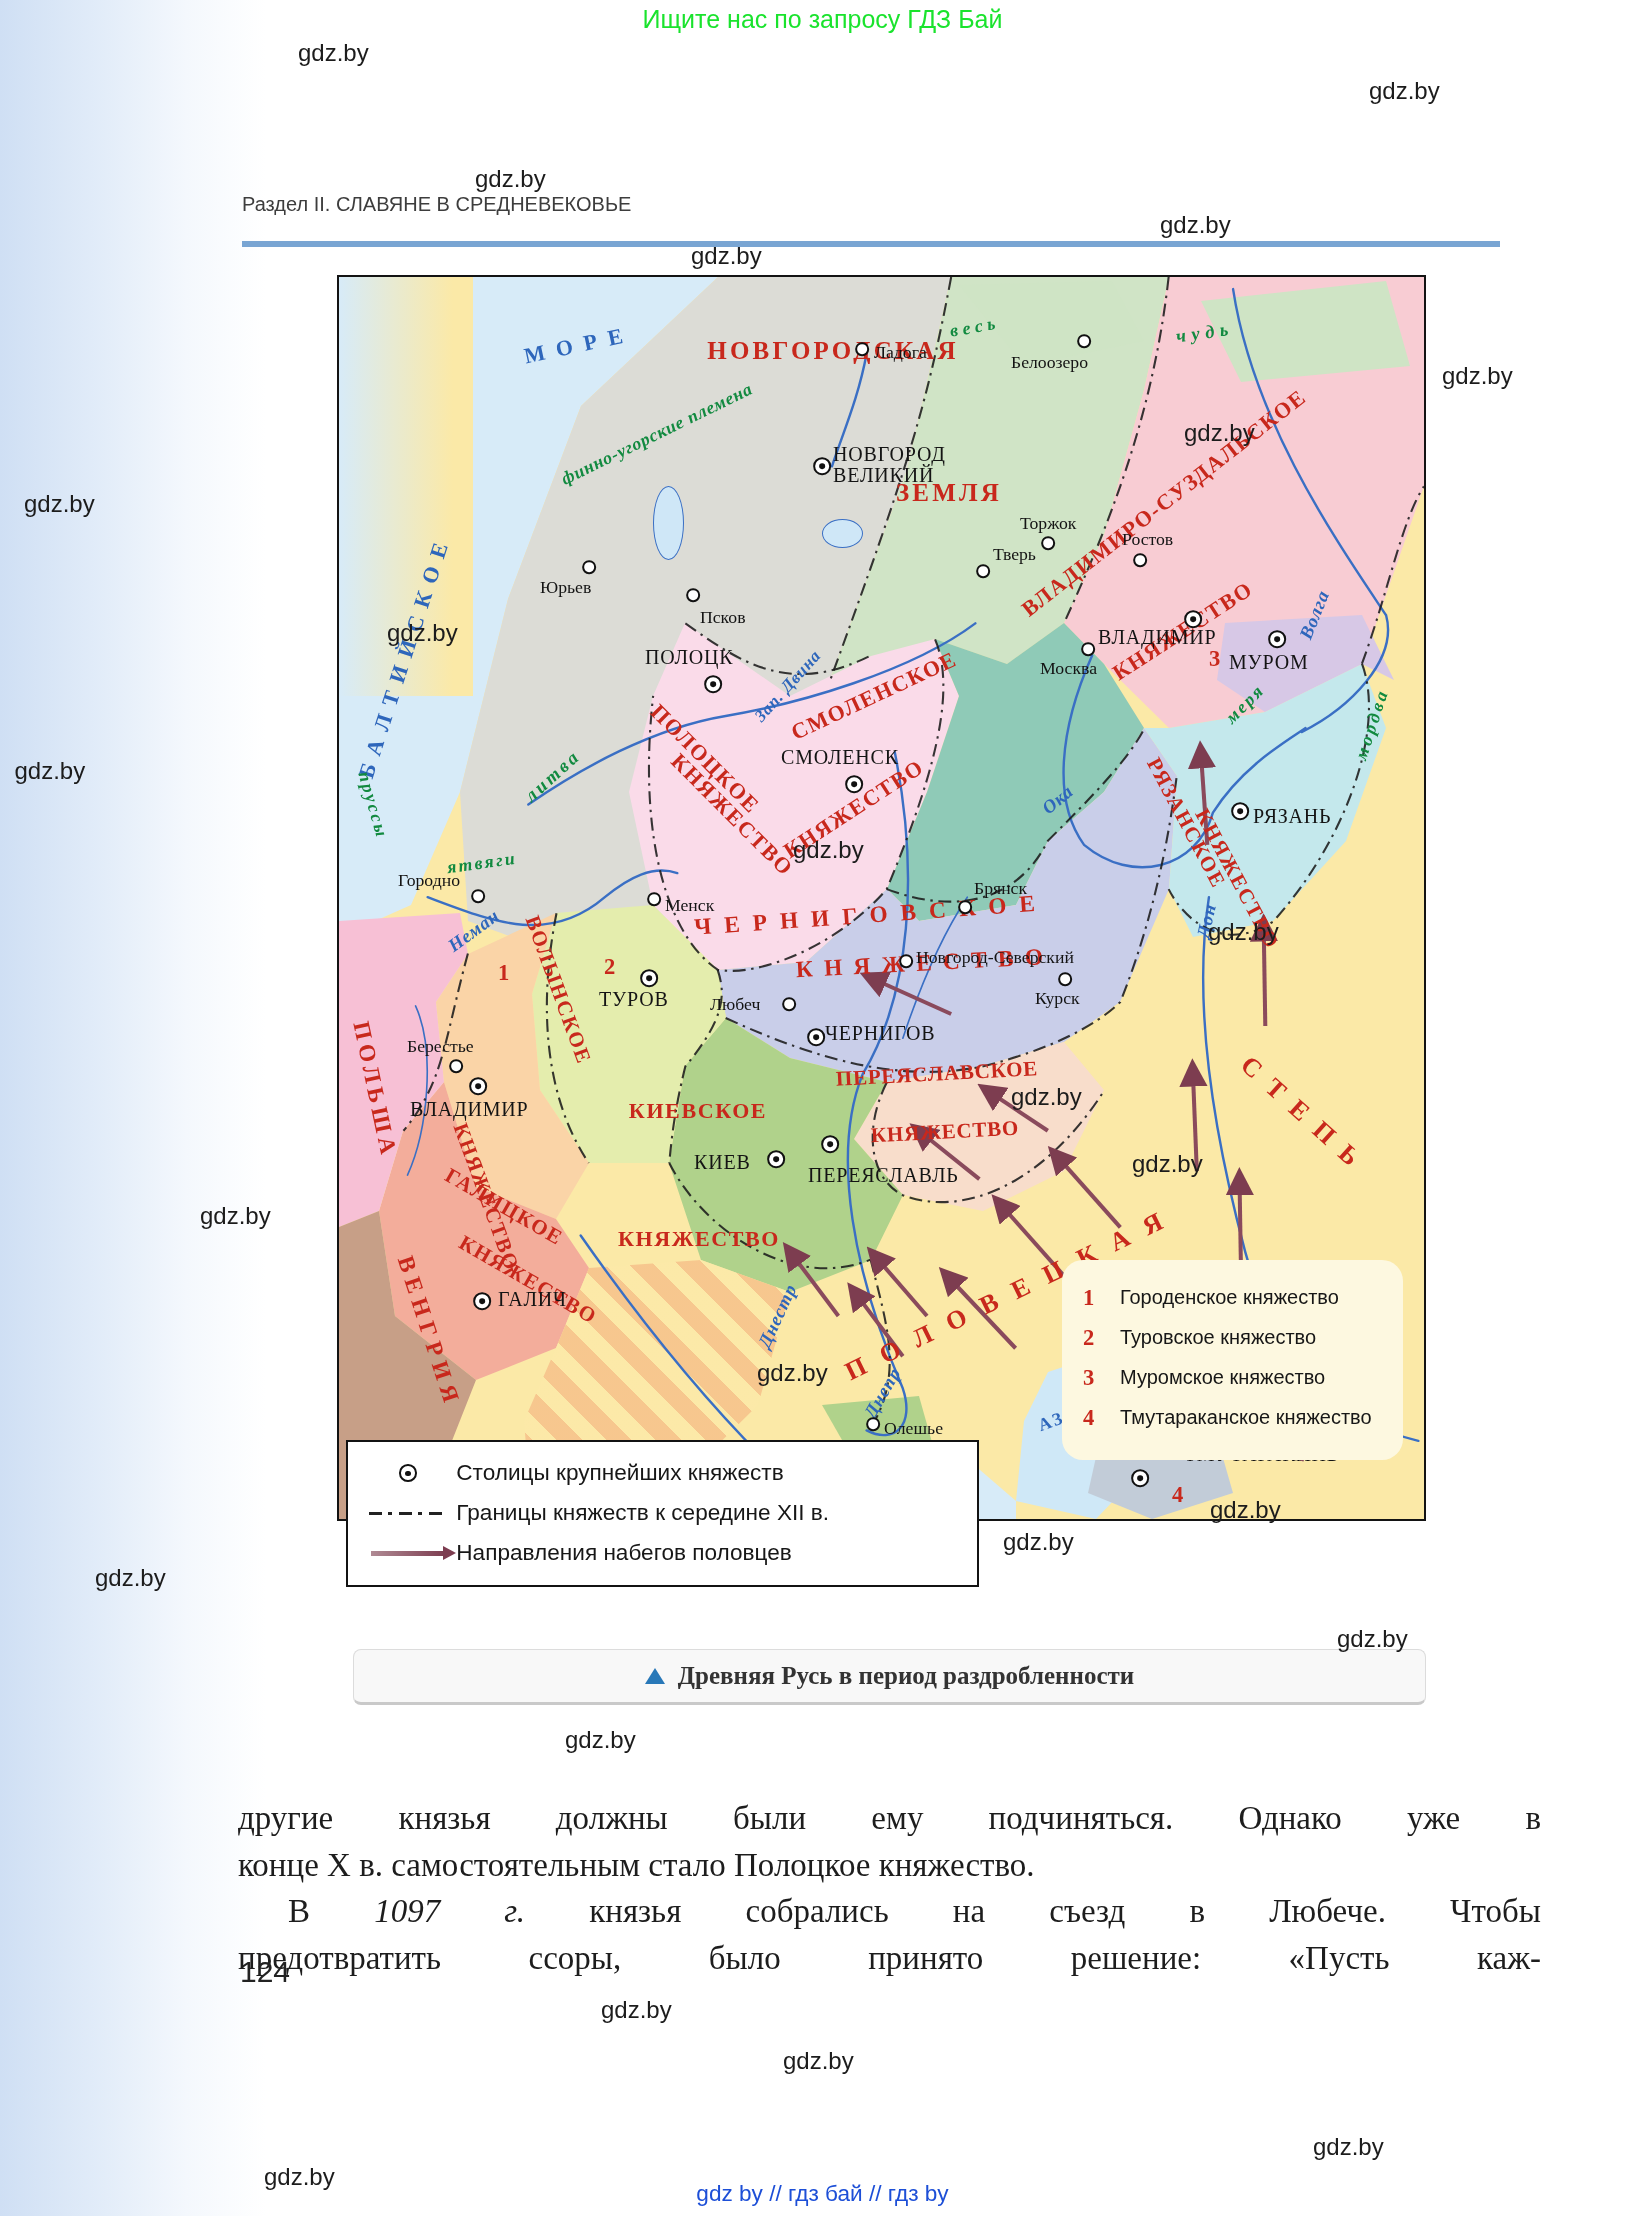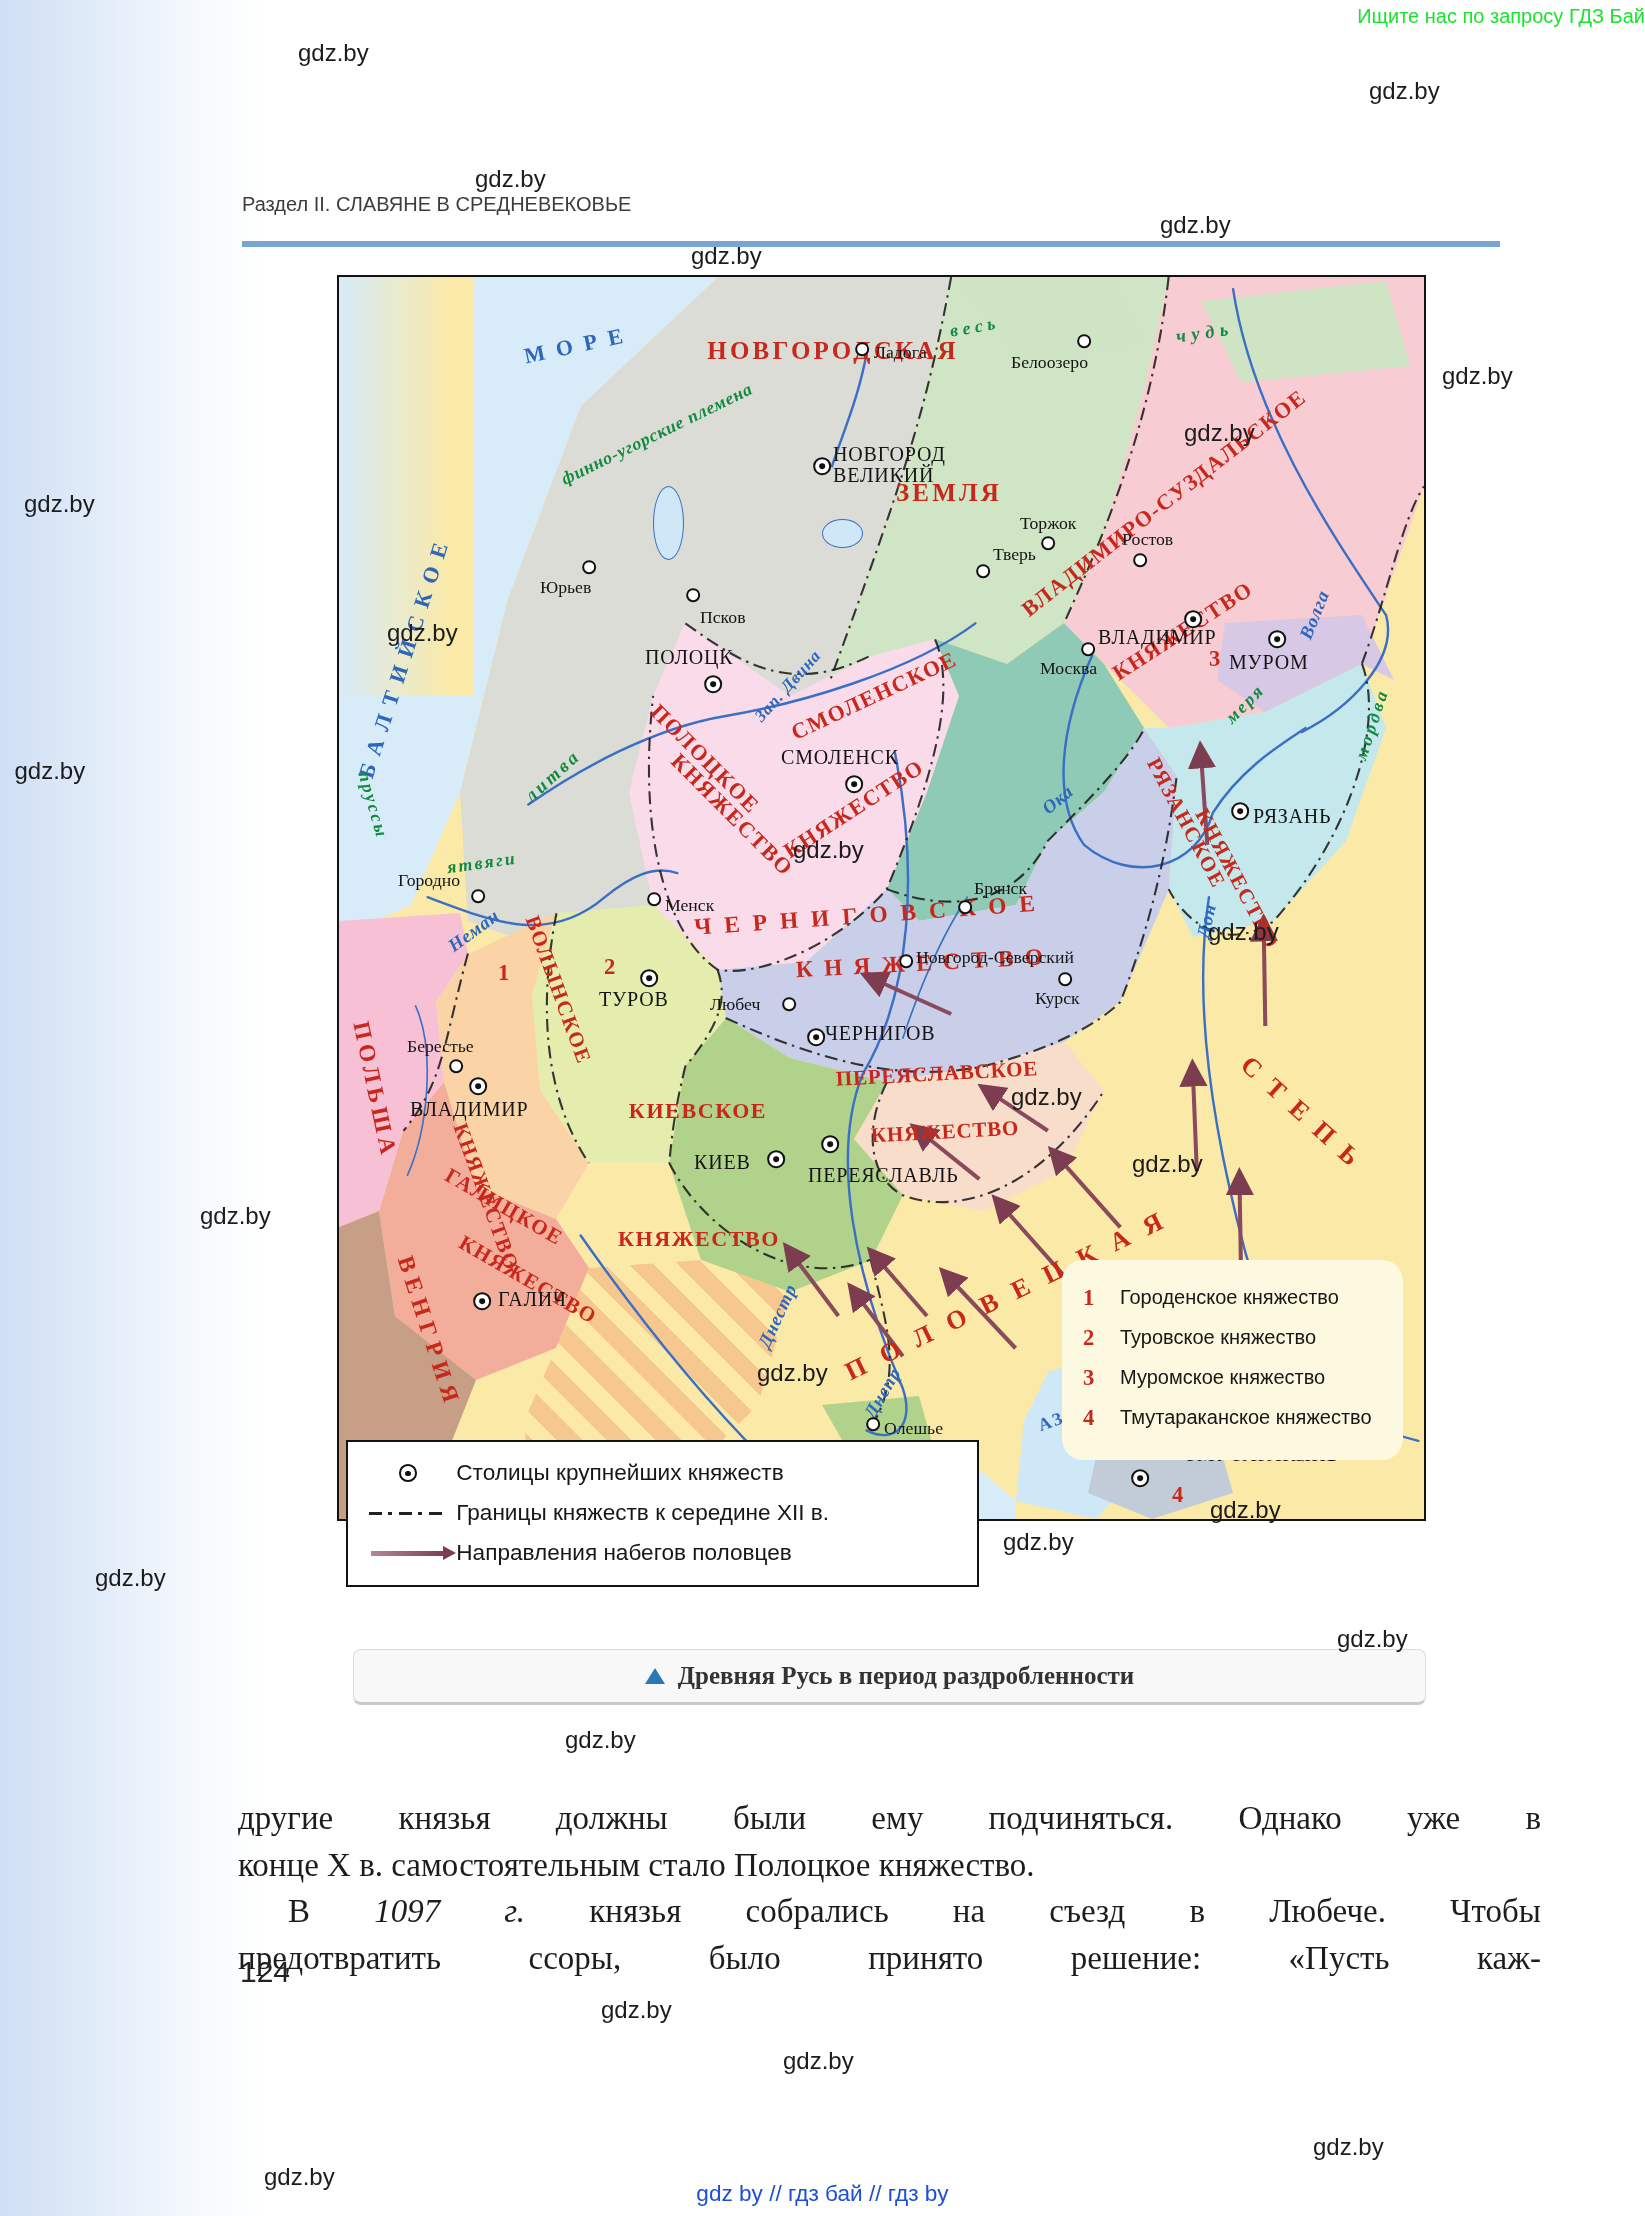--- a/index.html
+++ b/index.html
@@ -2,22 +2,22 @@
 <html style="font-size:13px"><head>
 <meta charset="utf-8">
 <style>
   html,body{margin:0;padding:0;background:#ffffff;}
   #page{position:relative;width:1645px;height:2216px;background:#fff;overflow:hidden;
         font-family:"Liberation Serif",serif;}
   
   #leftbar{position:absolute;left:0;top:0;width:266px;height:2216px;
      background:linear-gradient(90deg,#cfdff4 0%,#e3edf9 40%,#f4f8fd 70%,rgba(255,255,255,0) 100%);}
   
-  #banner{position:absolute;top:4.8px;left:0;width:1645px;text-align:right;
-     font-family:"Liberation Sans",sans-serif;font-size:20px;color:#1ae32d;}
+  #banner{position:absolute;top:4.8px;left:0;width:1645px;text-align:center;
+     font-family:"Liberation Sans",sans-serif;font-size:25px;color:#1ae32d;}
   
   .wm{position:absolute;font-family:"Liberation Sans",sans-serif;font-size:24px;color:#1c1c1c;white-space:nowrap;z-index:40;}
   
   #sec-title{position:absolute;left:242px;top:193px;font-family:"Liberation Sans",sans-serif;
      font-size:20px;color:#3d3d3d;white-space:nowrap;}
   #sec-rule{position:absolute;left:242px;top:241px;width:1258px;height:5.6px;background:#79a5d3;}
   
   #map{position:absolute;left:337px;top:275px;width:1085px;height:1242px;background:#fbe9a7;
        border:2.4px solid #131313;overflow:hidden;}
   .region{position:absolute;inset:0;}

